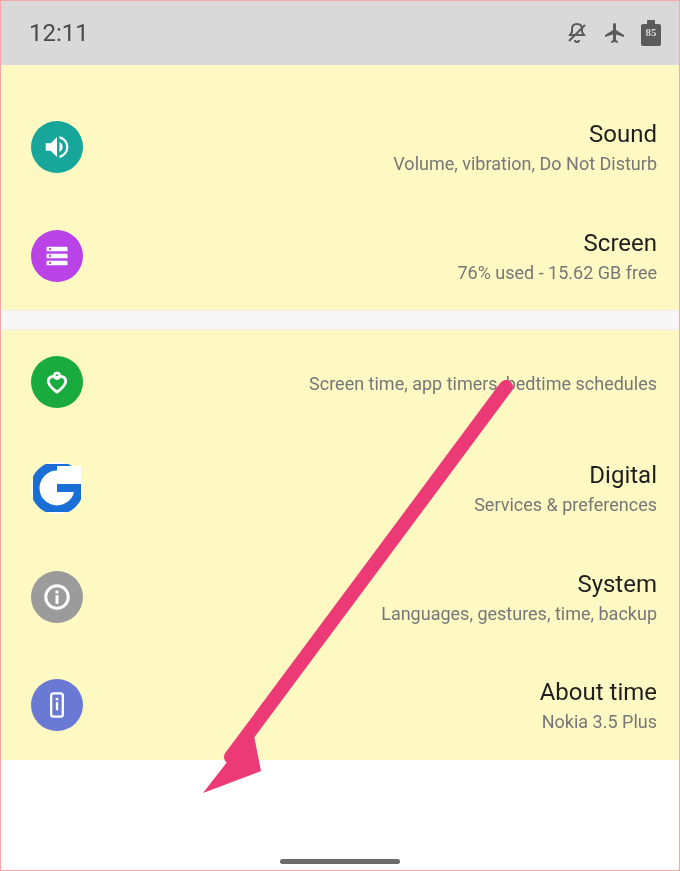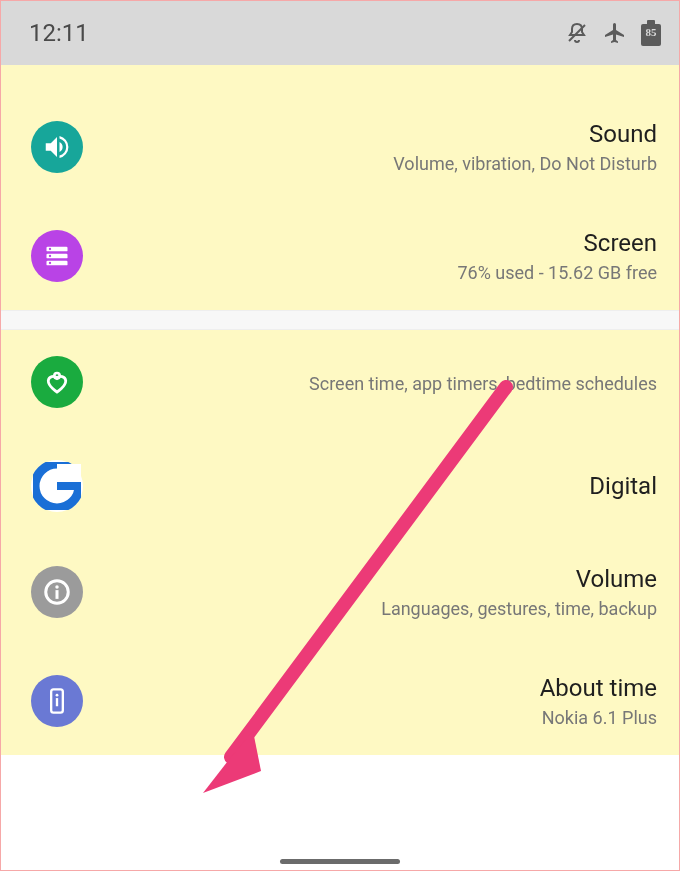--- a/index.html
+++ b/index.html
@@ -195,48 +195,49 @@
   <div class="item">
     <div class="icon-circle" style="background:#ffffff">
       <svg width="48" height="48" viewBox="0 0 48 48">
         <circle cx="24" cy="24" r="22" fill="none" stroke="#1a6fd6" stroke-width="9"></circle>
         <rect x="24" y="2" width="24" height="18" fill="#fff"></rect>
         <rect x="24" y="20" width="22" height="8" fill="#1a6fd6"></rect>
       </svg>
     </div>
     <div class="item-text">
       <div class="item-title">Digital</div>
+      <div class="item-sub">Services &amp; preferences</div>
     </div>
   </div>
 
   <div class="item">
     <div class="icon-circle" style="background:#9b9b9b">
       <svg width="30" height="30" viewBox="0 0 24 24" fill="none">
         <circle cx="12" cy="12" r="9" stroke="#fff" stroke-width="2.4"></circle>
         <circle cx="12" cy="8" r="1.4" fill="#fff"></circle>
         <rect x="10.8" y="10.5" width="2.4" height="7" fill="#fff"></rect>
       </svg>
     </div>
     <div class="item-text">
-      <div class="item-title">Volume</div>
+      <div class="item-title">System</div>
       <div class="item-sub">Languages, gestures, time, backup</div>
     </div>
   </div>
 
   <div class="item">
     <div class="icon-circle" style="background:#6a79d4">
       <svg width="28" height="28" viewBox="0 0 24 24" fill="none">
         <rect x="7" y="2" width="10" height="20" rx="2" stroke="#fff" stroke-width="2"></rect>
         <circle cx="12" cy="7" r="1.2" fill="#fff"></circle>
         <rect x="11" y="9.5" width="2" height="7" fill="#fff"></rect>
       </svg>
     </div>
     <div class="item-text">
       <div class="item-title">About time</div>
-      <div class="item-sub">Nokia 6.1 Plus</div>
+      <div class="item-sub">Nokia 3.5 Plus</div>
     </div>
   </div>
 
 </div>
 
 <div class="nav-bar"></div>
 
 <svg class="arrow-svg">
   <defs>
     <marker id="arrowhead" markerWidth="10" markerHeight="10" refX="3" refY="5" orient="auto">

